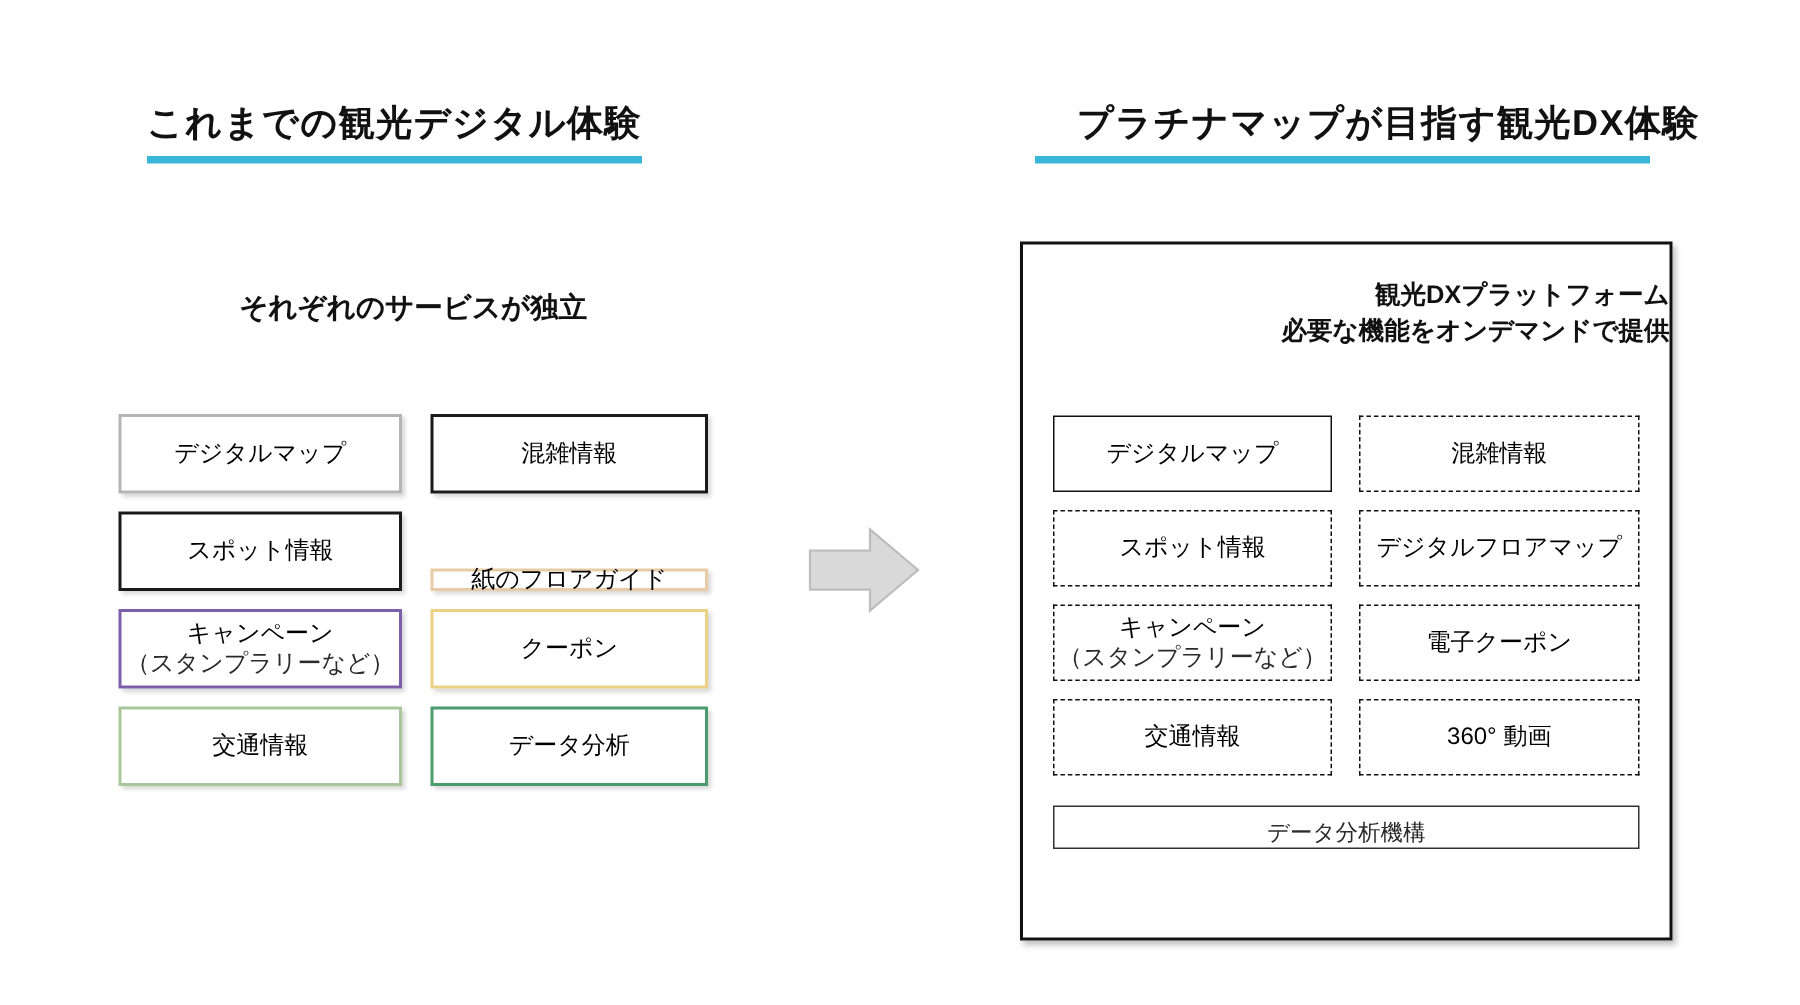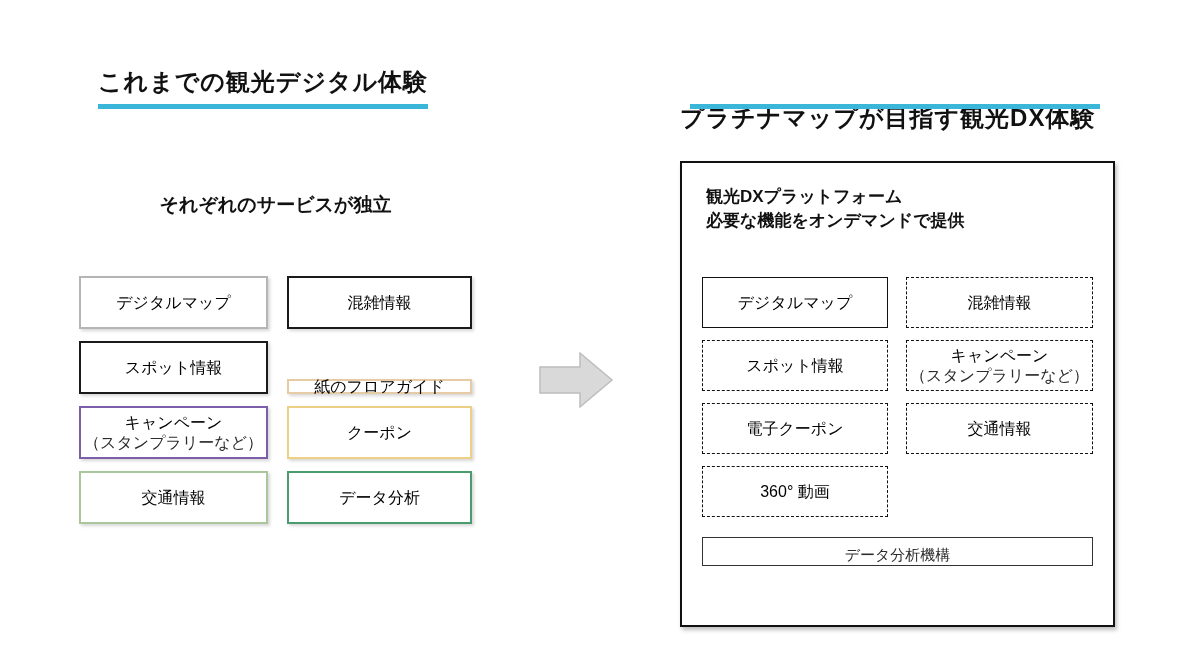--- a/index.html
+++ b/index.html
@@ -6,21 +6,21 @@
   html,body { background:#ffffff; }
   body { font-family:"Liberation Sans","DejaVu Sans",sans-serif; color:#111; }
   .page { position:relative; width:1200px; height:670px; background:#fff; overflow:hidden; }
 
   
   .sec-title { position:absolute; top:66px; font-size:24px; font-weight:bold; color:#111;
                letter-spacing:1px; white-space:nowrap; }
   .sec-underline { position:absolute; top:104px; height:5px; background:#3ab7d8; }
   .title-left { left:98px; }
   .underline-left { left:98px; width:330px; }
-  .title-right { left:680px;margin-top:36px; }
+  .title-right { left:718px; }
   .underline-right { left:690px; width:410px; }
 
   .subtitle { position:absolute; left:79px; top:192px; width:393px; text-align:center;
               font-size:19px; font-weight:bold; color:#111; }
 
   
   .left-grid { position:absolute; left:79px; top:276px; display:grid;
                grid-template-columns:189px 185px; column-gap:19px; row-gap:12px;
                grid-auto-rows:53px; }
   .svc-box { background:#fff; border:2px solid #1a1a1a; display:flex; flex-direction:column;
@@ -28,22 +28,22 @@
   .box-label { font-size:16px; color:#000000; line-height:1.2; white-space:nowrap; }
   .box-sub { font-size:16px; color:#2b2b2b; line-height:1.2; white-space:nowrap; }
   .box-sub:empty { display:none; }
 
   
   .arrow-svg { position:absolute; left:538px; top:350px; }
 
   
   .panel { position:absolute; left:680px; top:161px; width:435px; height:466px;
            border:2px solid #111; background:#fff; box-shadow:2px 3px 4px rgba(0,0,0,0.25); }
-  .panel-header { position:absolute; left:0; top:22px; width:100%; text-align:left;
-                  font-size:17px; font-weight:bold; line-height:1.4; color:#111;margin-left:24px; }
+  .panel-header { position:absolute; left:0; top:22px; width:100%; text-align:right;
+                  font-size:17px; font-weight:bold; line-height:1.4; color:#111; }
   .right-grid { position:absolute; left:20px; top:114px; display:grid;
                 grid-template-columns:186px 187px; column-gap:18px; row-gap:12px;
                 grid-auto-rows:51px; }
   .dx-box { background:#fff; border:1.5px solid #111; display:flex; flex-direction:column;
             align-items:center; justify-content:center; }
   .panel-footer { position:absolute; left:20px; top:374px; width:391px; height:29px;
                   border:1px solid #333; display:flex; align-items:flex-end; justify-content:center;
                   font-size:15px; color:#2b2b2b; }
 </style>
 </head>
@@ -111,20 +111,24 @@
       </div>
       <div class="dx-box" style="border-style: dashed;">
         <span class="box-label">混雑情報</span>
 
       </div>
       <div class="dx-box" style="border-style: dashed;">
         <span class="box-label">スポット情報</span>
 
       </div>
       <div class="dx-box" style="border-style: dashed;">
+        <span class="box-label">デジタルフロアマップ</span>
+
+      </div>
+      <div class="dx-box" style="border-style: dashed;">
         <span class="box-label">キャンペーン</span>
         <span class="box-sub">（スタンプラリーなど）</span>
       </div>
       <div class="dx-box" style="border-style: dashed;">
         <span class="box-label">電子クーポン</span>
 
       </div>
       <div class="dx-box" style="border-style: dashed;">
         <span class="box-label">交通情報</span>
 

